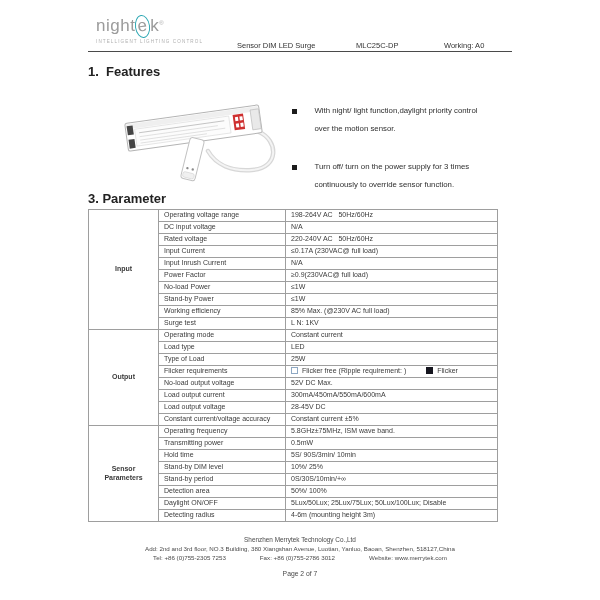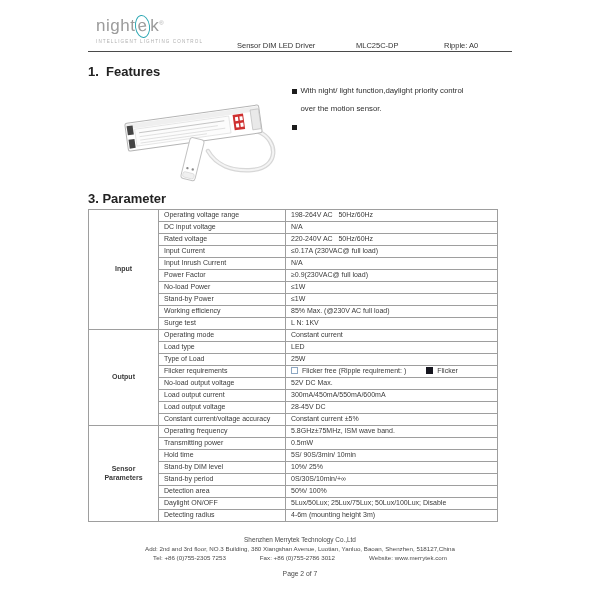--- a/index.html
+++ b/index.html
@@ -19,21 +19,21 @@
   .version { position:absolute; left:444px; top:41px; font-size:7.5px; color:#333; }
 
   
   .section-heading { position:absolute; left:88px; font-size:13px; font-weight:bold; color:#222; white-space:pre; }
   #features-heading { top:64px; }
   #parameter-heading { top:191px; }
 
   .product-figure { position:absolute; left:106px; top:88px; width:178px; height:98px; }
 
   .feature-list { position:absolute; left:292px; top:82px; width:222px; }
-  .feature-item { display:flex; gap:4px; font-size:7.8px; line-height:18px; color:#2e2e2e; }
+  .feature-item { display:flex; gap:18px; font-size:7.8px; line-height:18px; color:#2e2e2e;margin-top:20px; }
   .bullet-square { flex:0 0 auto; width:4.5px; height:4.5px; background:#1c1c1c; margin-top:7px; }
   .feature-text { white-space:pre-line; }
 
   
   .param-table { position:absolute; left:88px; top:209px; border-collapse:collapse; table-layout:fixed; width:409px; background:#fff; }
   .param-table td { border:1px solid #9e9e9e; font-size:7px; color:#3a3a3a; height:12px; padding:0 3px 0 5px; line-height:1.15; overflow:hidden; }
   .group-cell { text-align:center; font-weight:bold; color:#2c2c2c; white-space:pre-line; padding:0 2px !important; }
   .label-cell { white-space:nowrap; }
   .value-cell { white-space:pre; }
   .cb { display:inline-block; width:7px; height:7px; vertical-align:-1px; margin-right:4px; }
@@ -49,23 +49,23 @@
 </style>
 </head>
 <body>
 
 <div class="page">
 
   <div class="logo">
     <div><span class="logo-word"><span>night</span><span class="logo-e">e</span><span>k</span></span><span class="reg">®</span></div>
     <div class="tagline">INTELLIGENT LIGHTING CONTROL</div>
   </div>
-  <span class="doc-title">Sensor DIM LED Driver</span>
+  <span class="doc-title">Sensor DIM LED Surge</span>
   <span class="model">MLC25C-DP</span>
-  <span class="version">Ripple: A0</span>
+  <span class="version">Working: A0</span>
   <div class="header-rule"></div>
 
   <div class="section-heading" id="features-heading">1.  Features</div>
 
   <div class="product-figure">
     <svg width="178" height="98" viewBox="0 0 178 98">
 
       <path d="M153 44 C 172 52, 174 80, 146 82 C 126 83.5, 110 77, 102 63" fill="none" stroke="#d7d7d7" stroke-width="4.5" stroke-linecap="round"></path>
       <path d="M153 44 C 172 52, 174 80, 146 82 C 126 83.5, 110 77, 102 63" fill="none" stroke="#f4f4f4" stroke-width="2" stroke-linecap="round"></path>
 
@@ -99,20 +99,22 @@
   </div>
 
   <div class="feature-list">
     <div class="feature-item">
       <span class="bullet-square"></span>
       <span class="feature-text">With night/ light function,daylight priority control
 over the motion sensor.</span>
     </div>
     <div class="feature-item">
       <span class="bullet-square"></span>
+      <span class="feature-text">Turn off/ turn on the power supply for 3 times
+continuously to override sensor function.</span>
     </div>
   </div>
 
   <div class="section-heading" id="parameter-heading">3. Parameter</div>
 
   <table class="param-table">
     <colgroup>
         <col style="width:70px">
         <col style="width:127px">
         <col style="width:212px">

